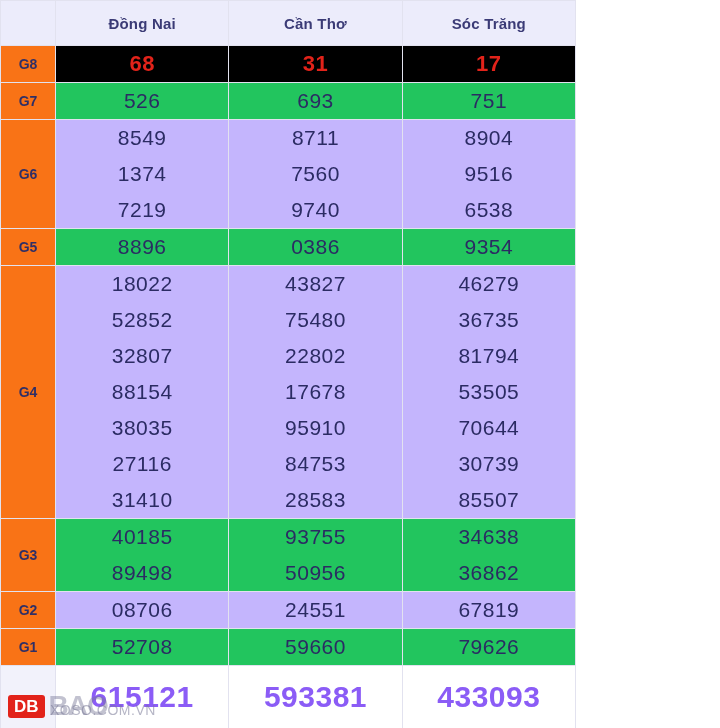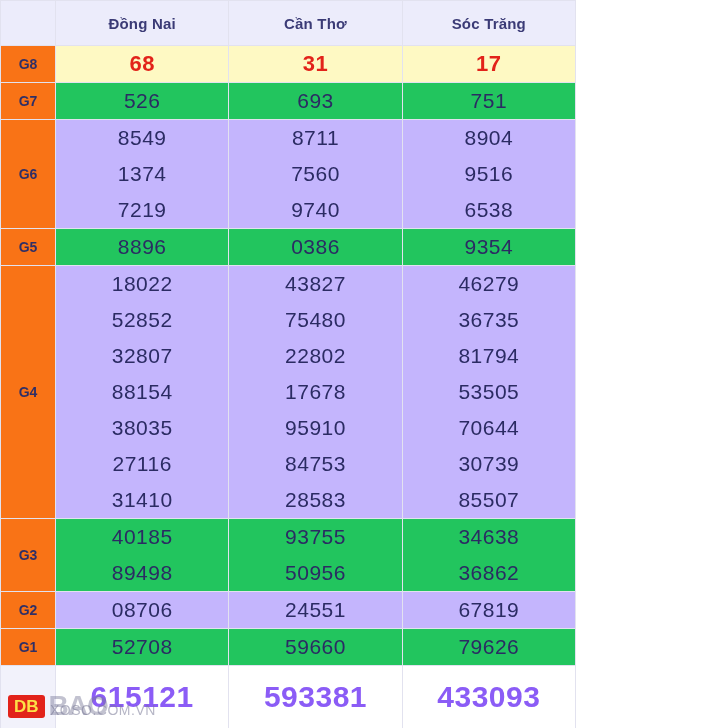--- a/index.html
+++ b/index.html
@@ -62,21 +62,21 @@
     height: 36px;
     line-height: 36px;
   }
   
   td.nums.red {
     color: #e2231a;
     font-weight: bold;
     font-size: 22px;
   }
   tr.row-g8 td.nums {
-    background: #fef9c3;
+    background: #000000;
   }
   tr.row-special td.nums {
     color: #8b5cf6;
     font-weight: bold;
     font-size: 30px;
     background: #ffffff;
     height: 62px;
   }
   tr.row-special td.label {
     background: #f2f2fb;
@@ -85,21 +85,21 @@
   .wm {
     position: absolute;
     left: 8px;
     bottom: 8px;
     display: flex;
     align-items: center;
     pointer-events: none;
   }
   .wm .badge {
     background: #e2231a;
-    color: #fde047;
+    color: #ffffff;
     font-size: 17px;
     font-weight: bold;
     padding: 3px 6px;
     border-radius: 3px;
     line-height: 1;
     font-family: "Liberation Sans", sans-serif;
   }
   .wm .wtext {
     margin-left: 4px;
     font-size: 28px;

